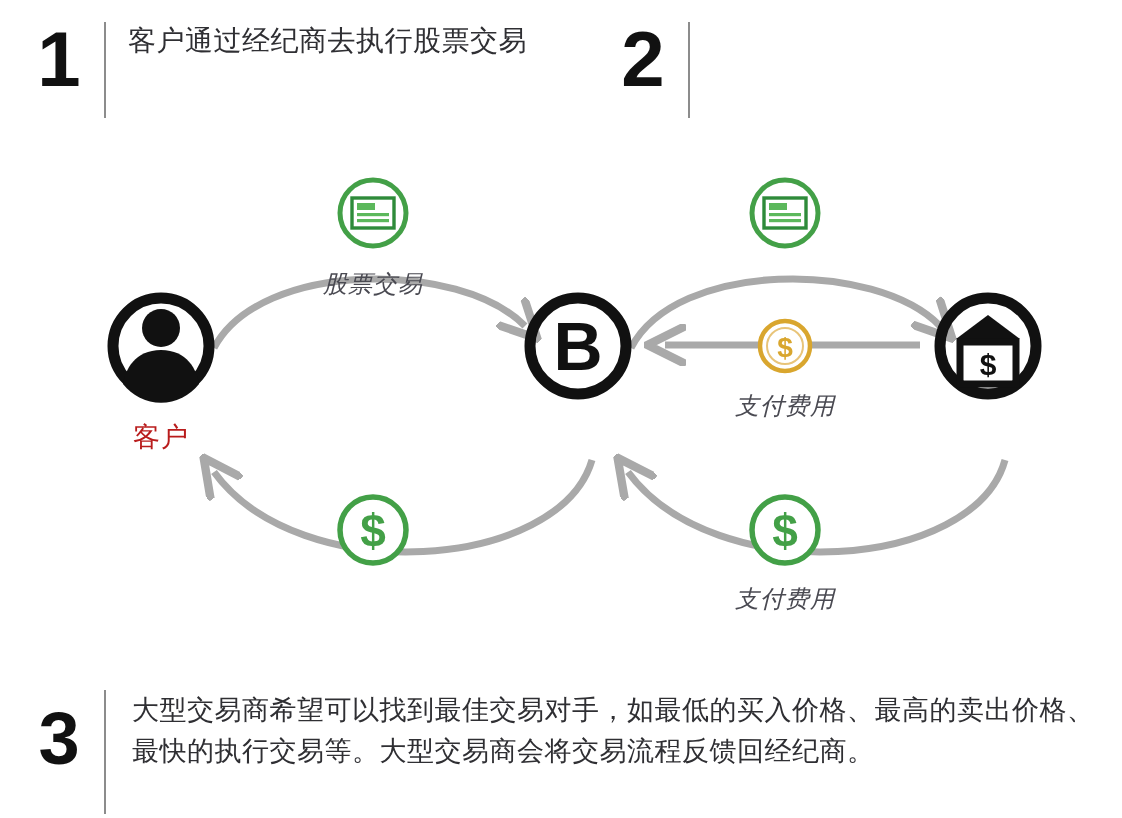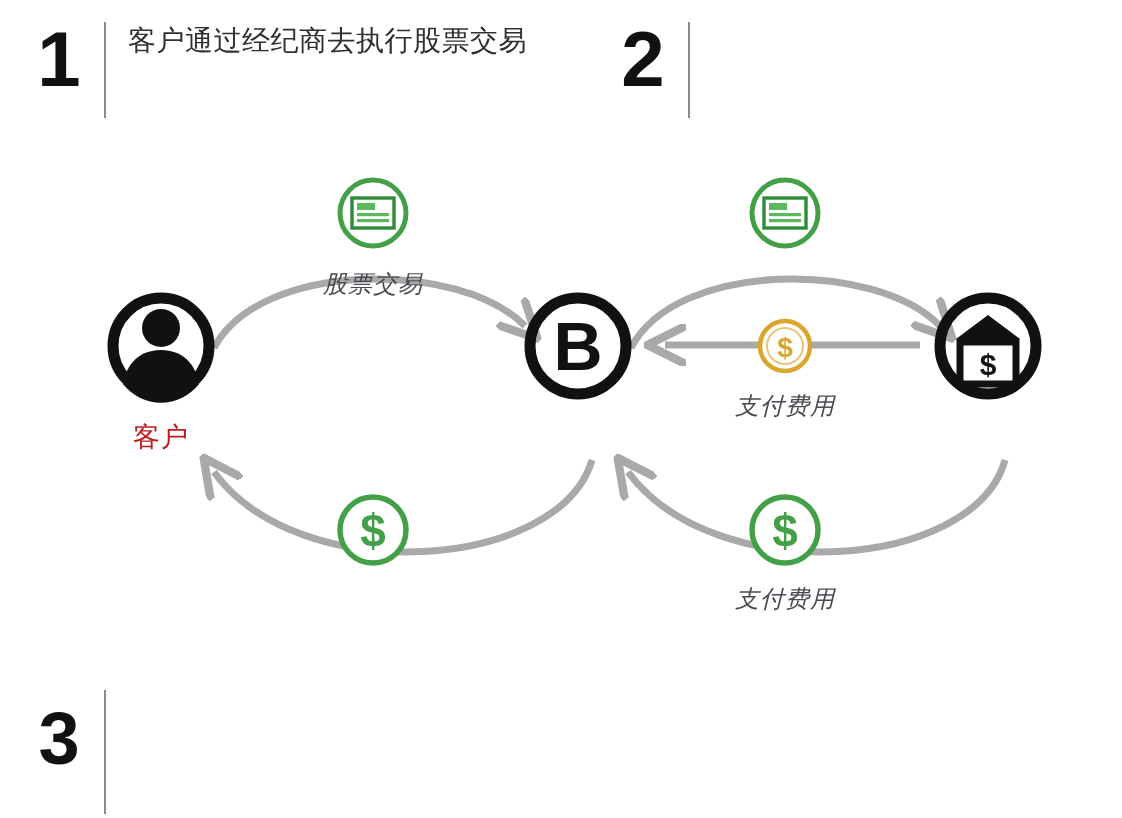--- a/index.html
+++ b/index.html
@@ -173,13 +173,14 @@
   <div class="node-label" style="left:101px; top:255px; width:120px;">客户</div>
 
   <div class="flow-label" style="left:283px; top:118px; width:180px;">股票交易</div>
   <div class="flow-label" style="left:695px; top:240px; width:180px;text-align:center;">支付费用</div>
   <div class="flow-label" style="left:695px; top:433px; width:180px;">支付费用</div>
 </div>
 
 <div class="step" id="step-3">
   <div class="step-num">3</div>
   <div class="step-rule"></div>
+  <div class="step-text">大型交易商希望可以找到最佳交易对手，如最低的买入价格、最高的卖出价格、最快的执行交易等。大型交易商会将交易流程反馈回经纪商。</div>
 </div>
 
 </body></html>

